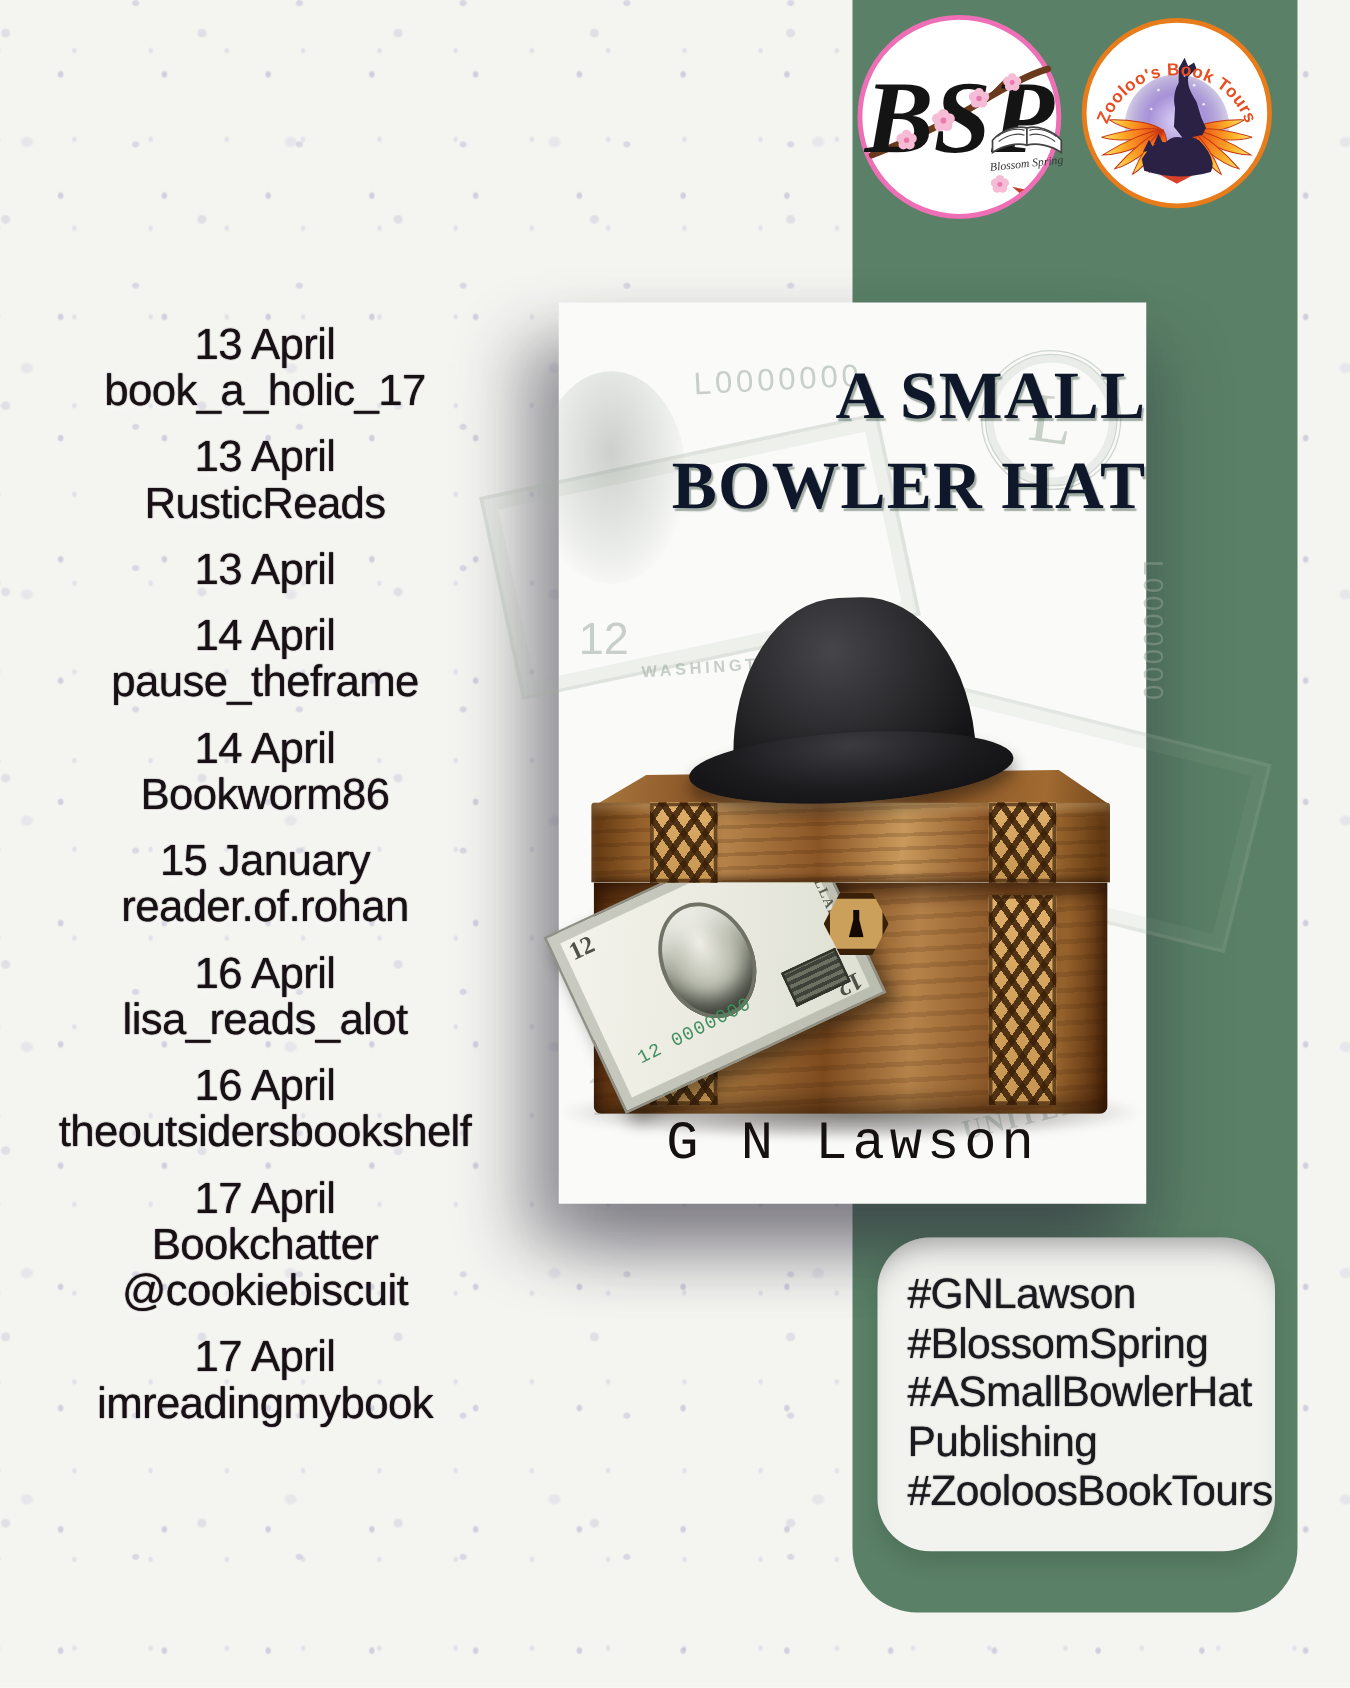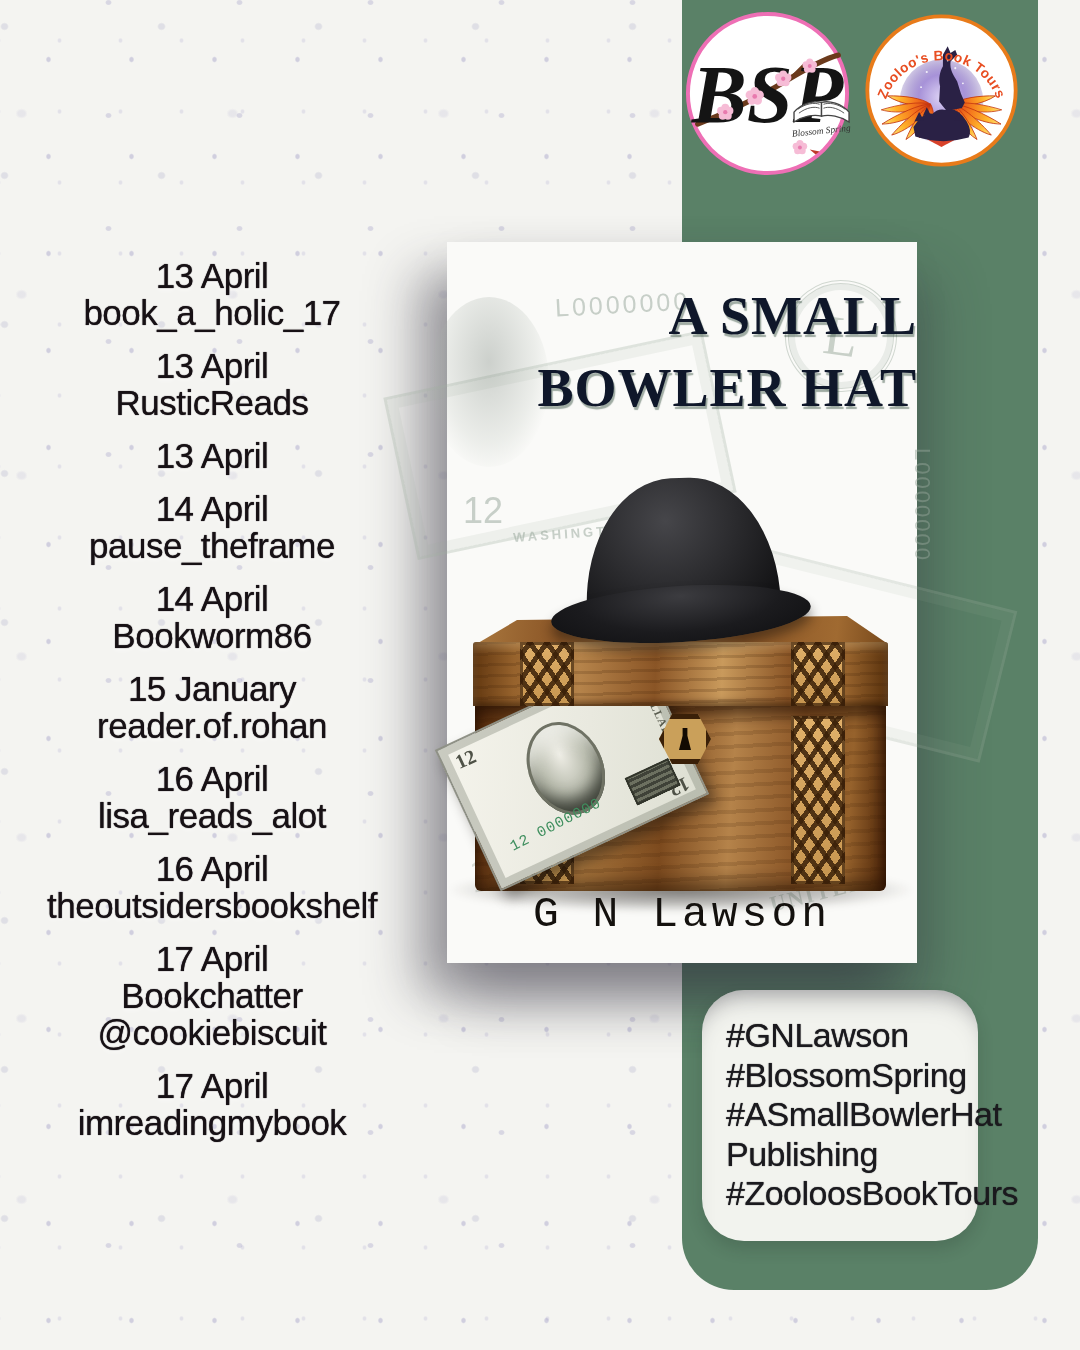--- a/index.html
+++ b/index.html
@@ -189,21 +189,21 @@
     background:repeating-linear-gradient(0deg,#3f4238 0 3px,#6c7060 3px 6px);
     box-shadow:inset 0 0 0 2px #31342a;
   }
   .bill-side-text{
     position:absolute;right:4px;top:30px;font-size:11px;letter-spacing:1px;color:#5a5d50;
     writing-mode:vertical-rl;font-family:"Liberation Serif",serif;font-weight:bold;
   }
 
   
   .hashtag-box{
-    position:absolute;left:702px;top:990px;width:276px;height:251px;
+    position:absolute;left:702px;top:990px;width:318px;height:251px;
     background:#f2f3ee;border-radius:42px;
     box-shadow:inset 0 20px 24px -16px rgba(55,55,66,0.5), 0 8px 16px rgba(30,40,34,0.18);
     padding:26px 0 4px 24px;box-sizing:border-box;
   }
   .hashtag-line{
     font-size:34px;line-height:39.5px;color:#1b1a1e;letter-spacing:-0.5px;white-space:nowrap;
     text-shadow:0 0 1px #1b1a1e;
   }
 </style>
 </head>

